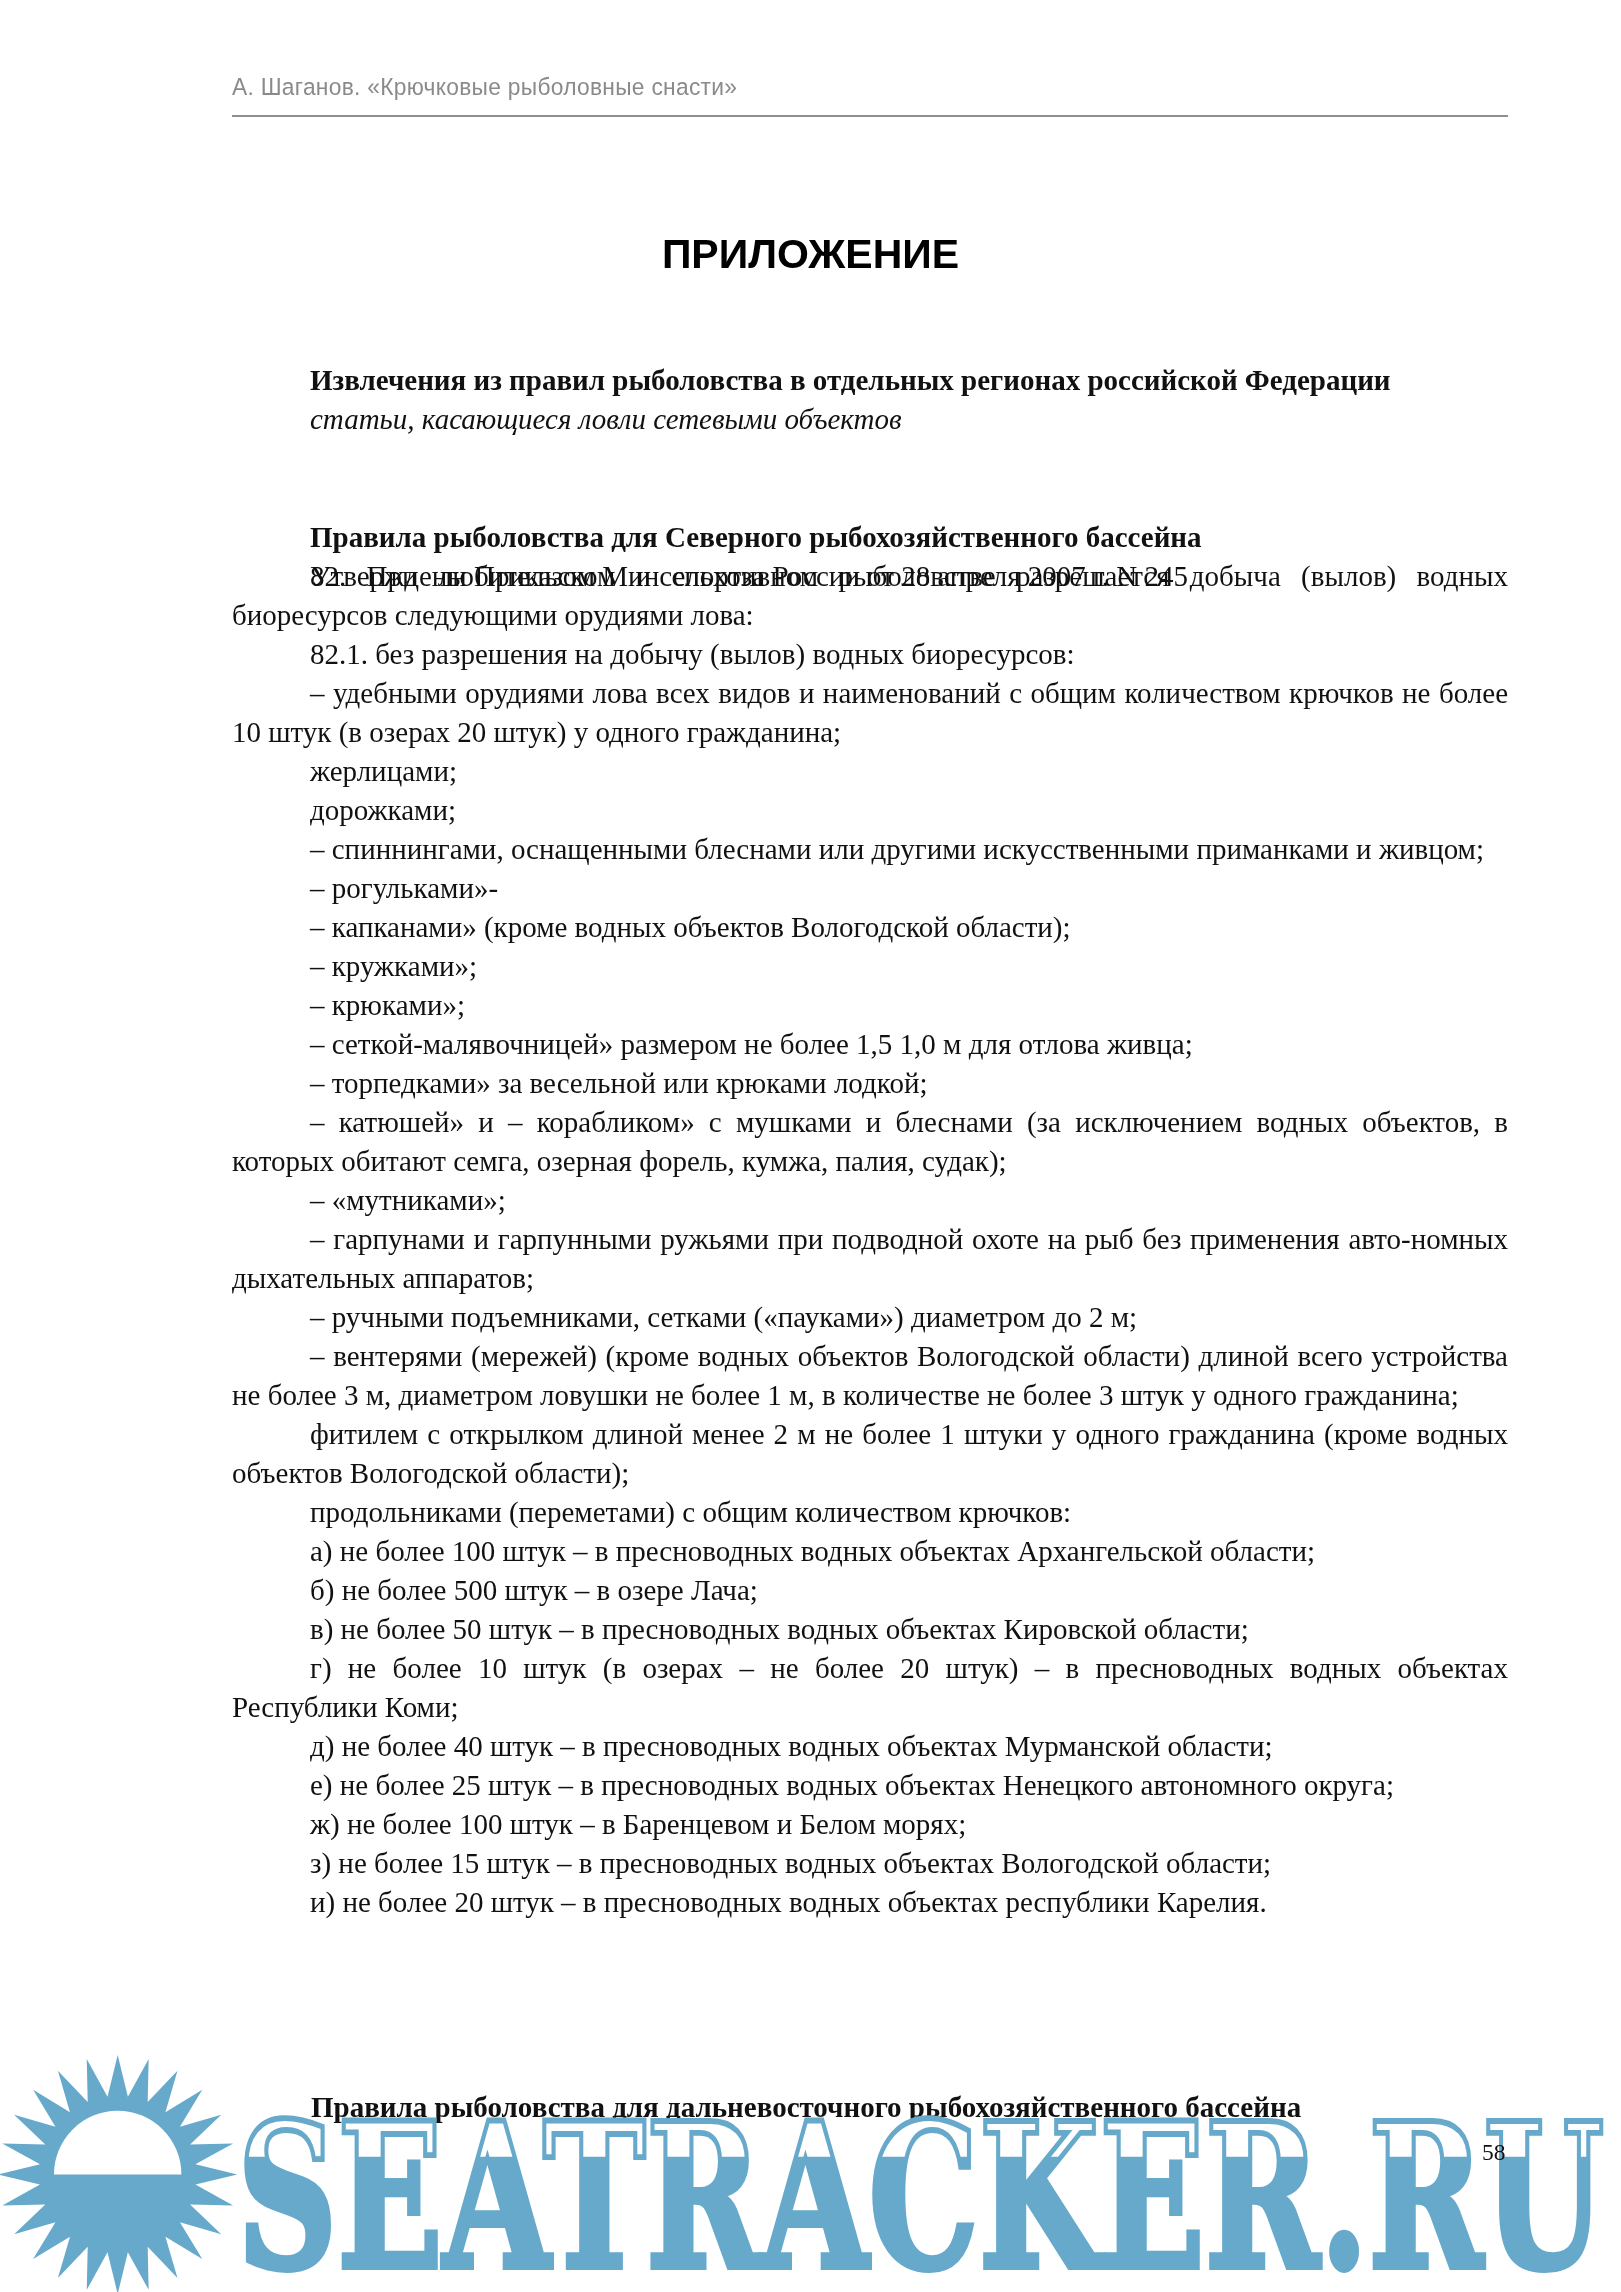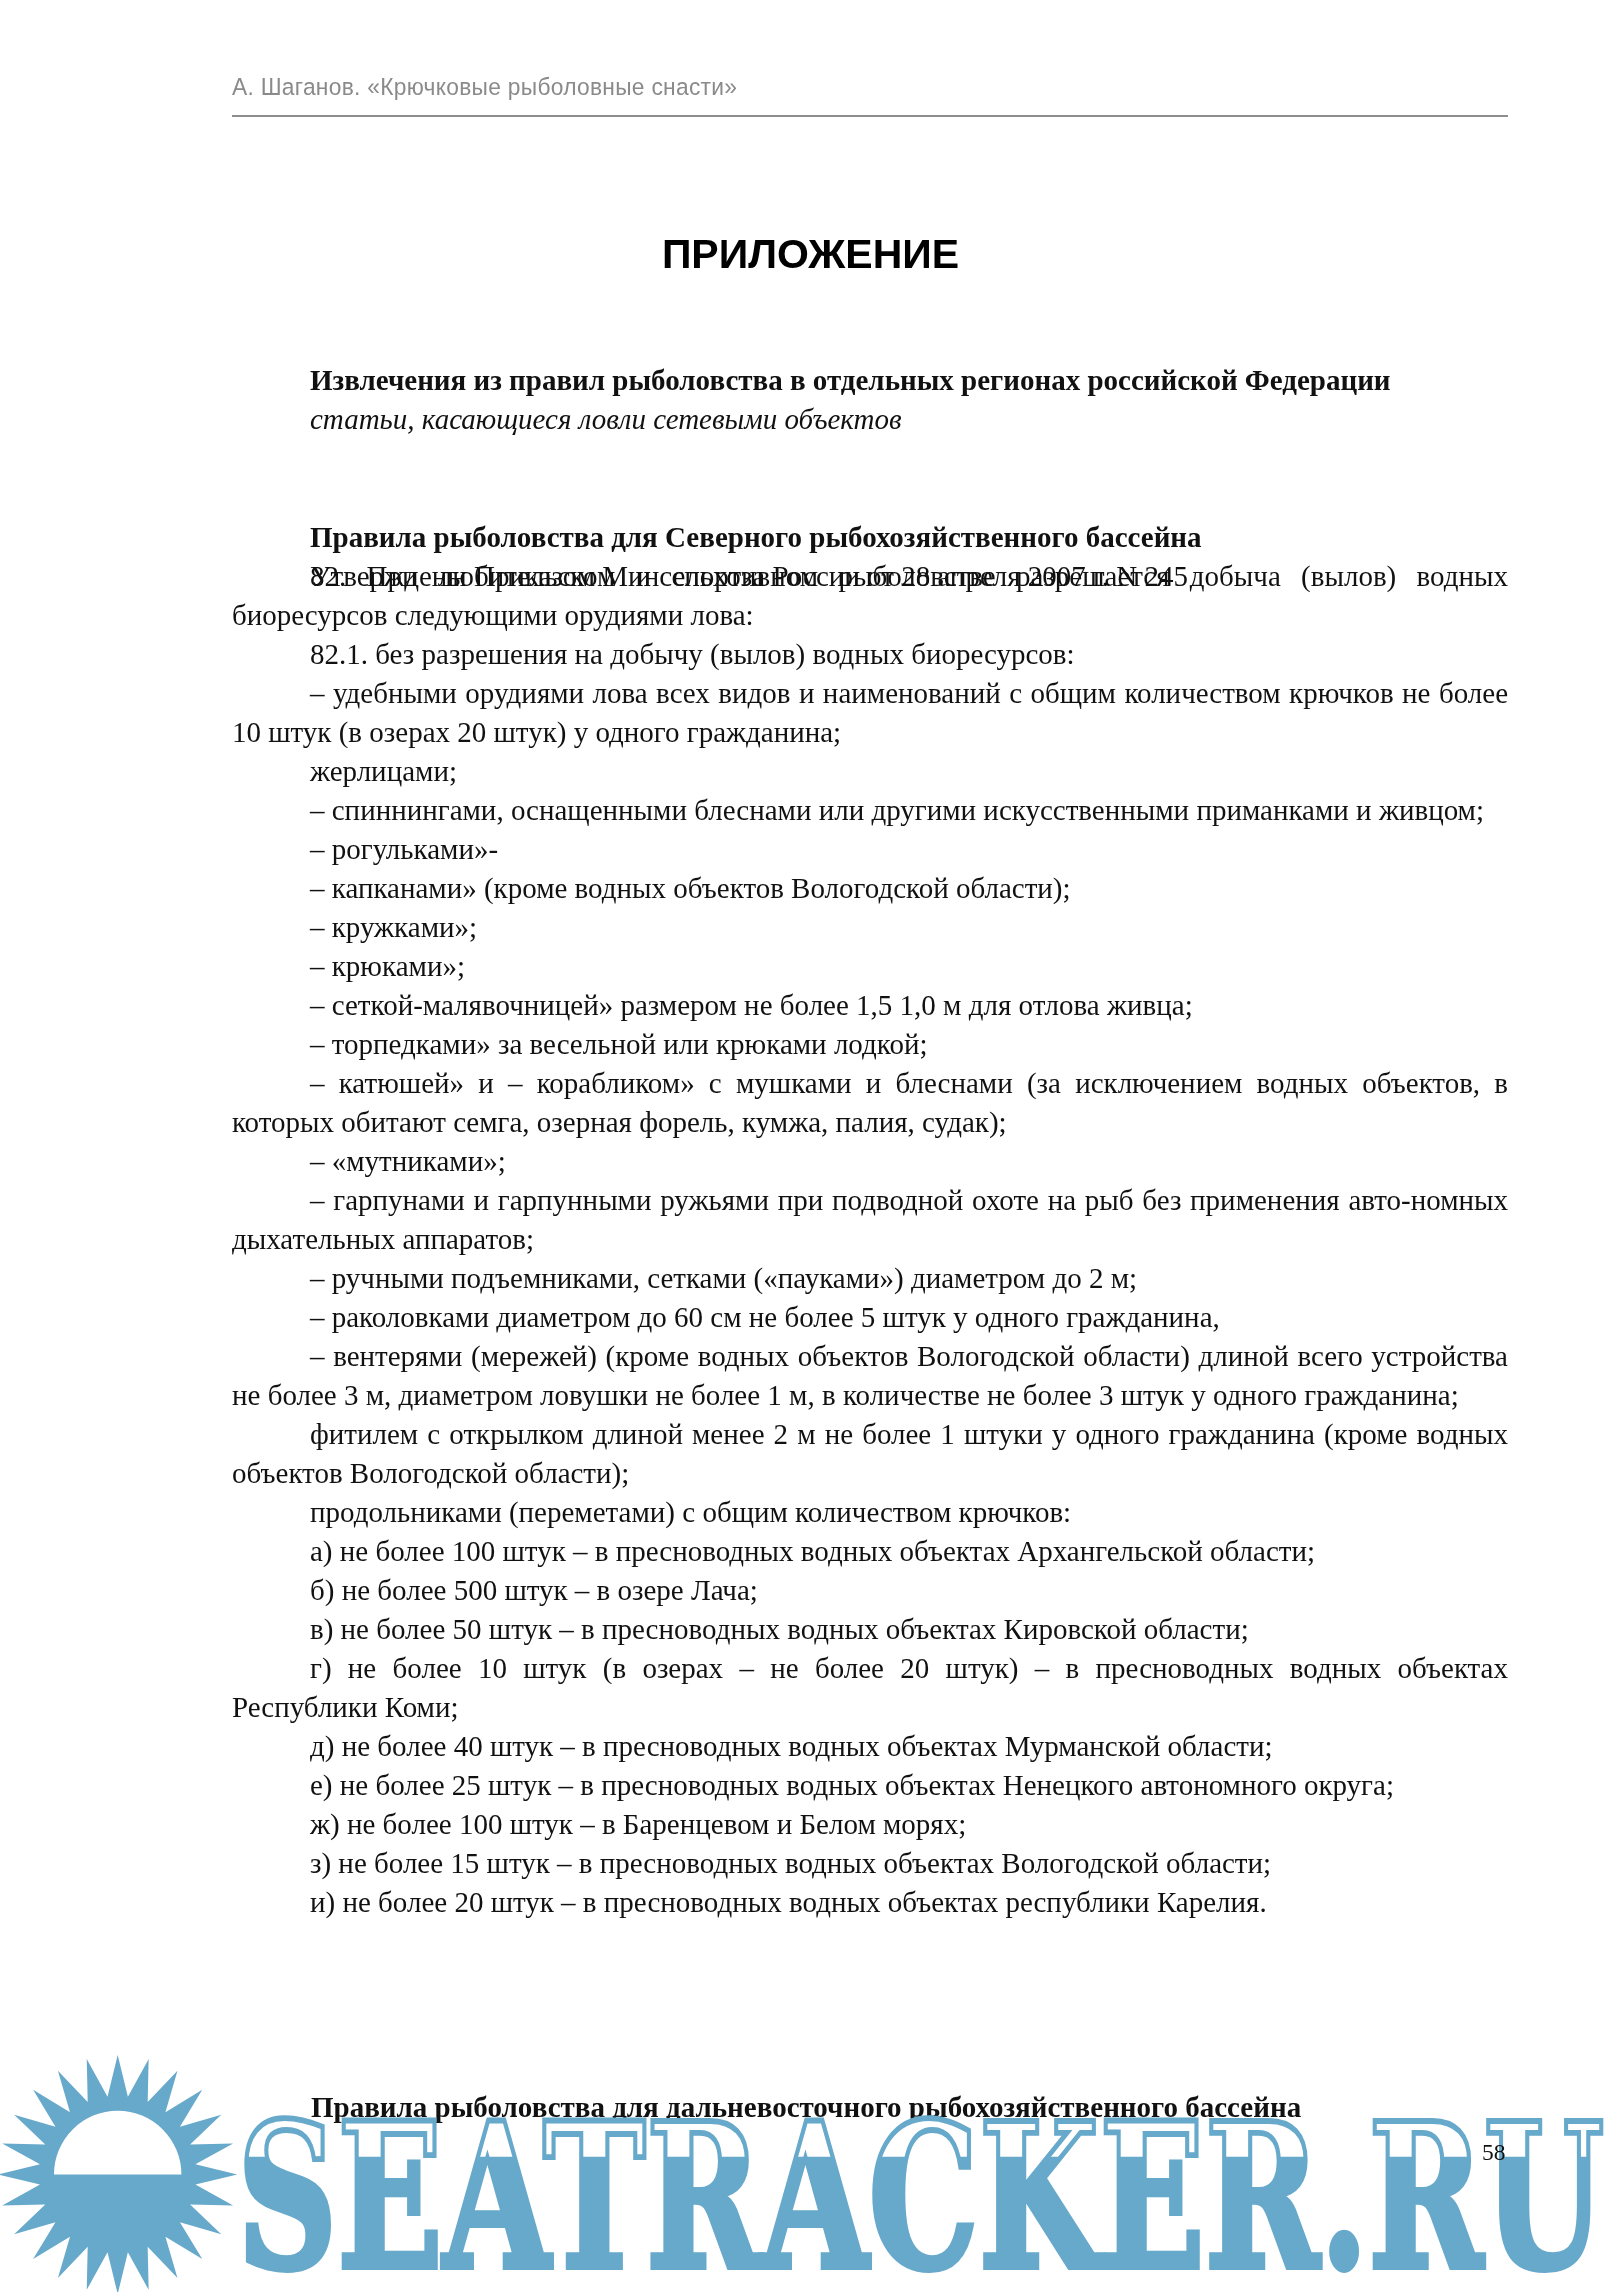--- a/index.html
+++ b/index.html
@@ -60,32 +60,32 @@
     <div class="gap"></div>
     <p class="ind bold">Правила рыболовства для Северного рыбохозяйственного бассейна</p>
     <p class="ind">Утверждены Приказом Минсельхоза России от 28 апреля 2007 г. N 245</p>
   </div>
 
   <div class="text block2">
     <p class="ind">82. При любительском и спортивном рыболовстве разрешается добыча (вылов) водных биоресурсов следующими орудиями лова:</p>
     <p class="ind">82.1. без разрешения на добычу (вылов) водных биоресурсов:</p>
     <p class="ind">– удебными орудиями лова всех видов и наименований с общим количеством крючков не более 10 штук (в озерах 20 штук) у одного гражданина;</p>
     <p class="ind">жерлицами;</p>
+    <p class="ind">дорожками;</p>
     <p class="ind">– спиннингами, оснащенными блеснами или другими искусственными приманками и живцом;</p>
     <p class="ind">– рогульками»-</p>
     <p class="ind">– капканами» (кроме водных объектов Вологодской области);</p>
     <p class="ind">– кружками»;</p>
     <p class="ind">– крюками»;</p>
     <p class="ind">– сеткой-малявочницей» размером не более 1,5 1,0 м для отлова живца;</p>
     <p class="ind">– торпедками» за весельной или крюками лодкой;</p>
     <p class="ind">– катюшей» и – корабликом» с мушками и блеснами (за исключением водных объектов, в которых обитают семга, озерная форель, кумжа, палия, судак);</p>
     <p class="ind">– «мутниками»;</p>
     <p class="ind">– гарпунами и гарпунными ружьями при подводной охоте на рыб без применения авто-номных дыхательных аппаратов;</p>
     <p class="ind">– ручными подъемниками, сетками («пауками») диаметром до 2 м;</p>
-    <p class="ind">– раколовками диаметром до 60 см не более 5 штук у одного гражданина,</p>
     <p class="ind">– вентерями (мережей) (кроме водных объектов Вологодской области) длиной всего устройства не более 3 м, диаметром ловушки не более 1 м, в количестве не более 3 штук у одного гражданина;</p>
     <p class="ind">фитилем с открылком длиной менее 2 м не более 1 штуки у одного гражданина (кроме водных объектов Вологодской области);</p>
     <p class="ind">продольниками (переметами) с общим количеством крючков:</p>
     <p class="ind">а) не более 100 штук – в пресноводных водных объектах Архангельской области;</p>
     <p class="ind">б) не более 500 штук – в озере Лача;</p>
     <p class="ind">в) не более 50 штук – в пресноводных водных объектах Кировской области;</p>
     <p class="ind">г) не более 10 штук (в озерах – не более 20 штук) – в пресноводных водных объектах Республики Коми;</p>
     <p class="ind">д) не более 40 штук – в пресноводных водных объектах Мурманской области;</p>
     <p class="ind">е) не более 25 штук – в пресноводных водных объектах Ненецкого автономного округа;</p>
     <p class="ind">ж) не более 100 штук – в Баренцевом и Белом морях;</p>

